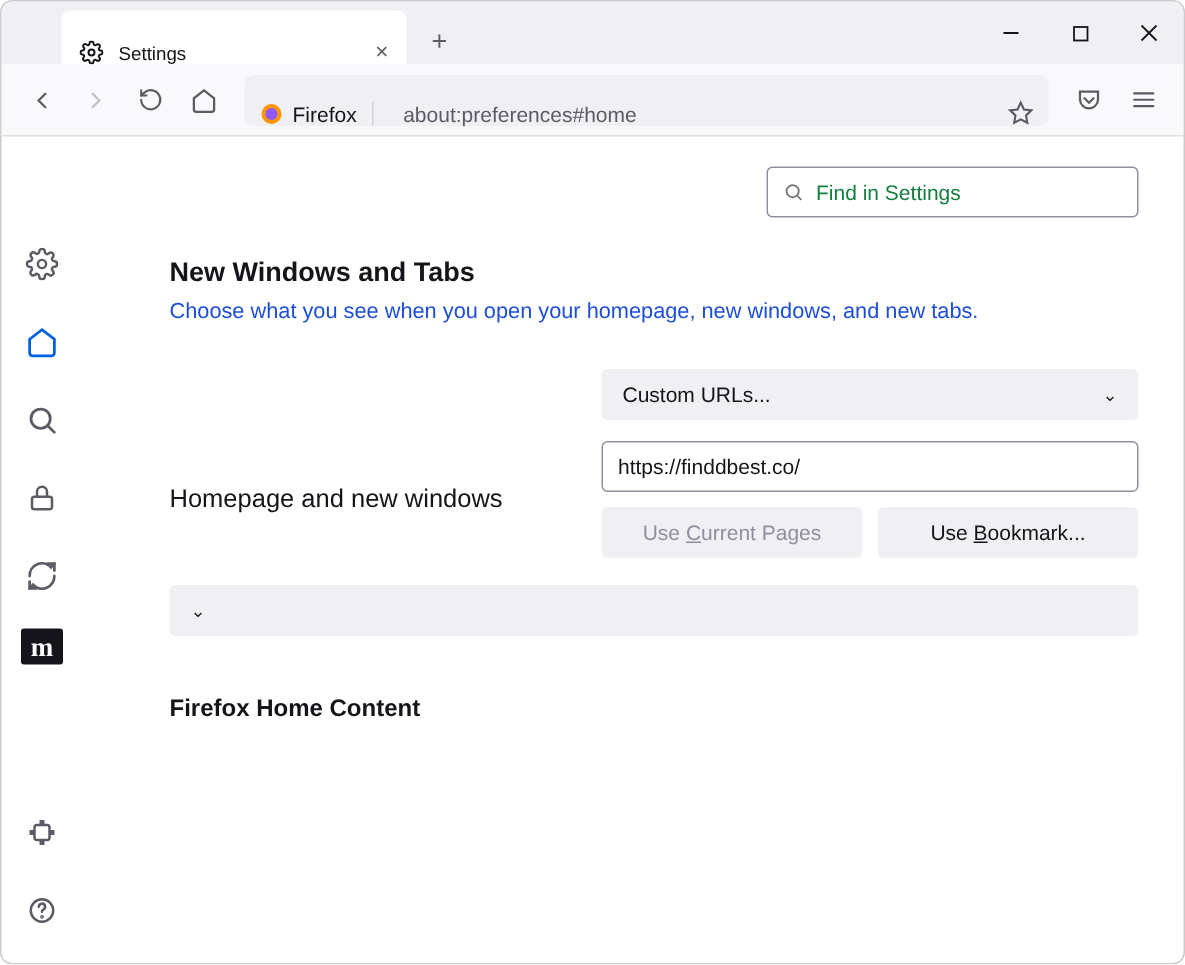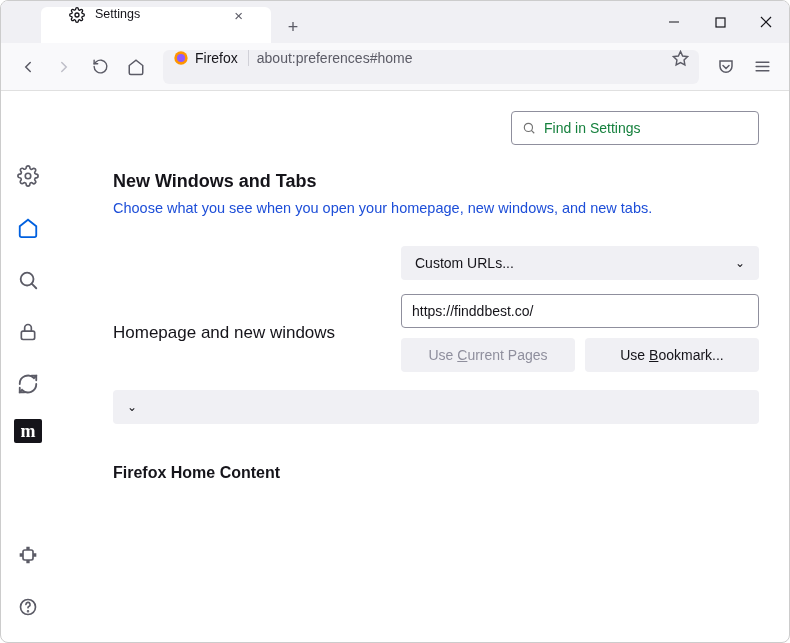--- a/index.html
+++ b/index.html
@@ -1,31 +1,31 @@
 <!DOCTYPE html>
 <html><head>
   <meta charset="utf-8">
   <style>
     * { box-sizing: border-box; margin: 0; padding: 0; font-family: "Segoe UI", Arial, sans-serif; }
     body { width: 790px; height: 643px; background: #fff; overflow: hidden; position: relative; }
     
     .window { width: 100%; height: 100%; border: 1px solid #ccc; border-radius: 8px; overflow: hidden; display: flex; flex-direction: column; }
     
     .tabbar { height: 42px; background: #f0f0f4; display: flex; align-items: flex-end; padding-left: 40px; }
-    .tab { height: 36px; background: #fff; border-radius: 6px 6px 0 0; display: flex; align-items: flex-start; padding: 0 28px; min-width: 230px; gap: 10px; font-size: 12.5px; color: #15141a; }
+    .tab { height: 36px; background: #fff; border-radius: 6px 6px 0 0; display: flex; align-items: flex-end; padding: 0 12px; min-width: 230px; gap: 10px; font-size: 12.5px; color: #15141a; }
     .tab .gear { width: 16px; height: 16px; display:flex; align-items:center; }
     .tab .close { margin-left: auto; font-size: 15px; color: #5b5b66; cursor: pointer; }
     .newtab { width: 32px; height: 32px; display: flex; align-items: center; justify-content: center; margin-left: 6px; font-size: 18px; color: #5b5b66; cursor: pointer; }
     .winctrls { margin-left: auto; display: flex; }
     .winbtn { width: 46px; height: 42px; display: flex; align-items: center; justify-content: center; cursor: pointer; }
     
     .navbar { height: 48px; background: #f9f9fb; display: flex; align-items: center; padding: 0 10px; gap: 2px; border-bottom: 1px solid #e0e0e0; }
     .navbtn { width: 34px; height: 34px; display: flex; align-items: center; justify-content: center; border-radius: 4px; color: #5b5b66; cursor: pointer; }
     .navbtn.disabled { color: #bfbfc9; cursor: default; }
-    .urlbar { flex: 1; height: 34px; background: #f0f0f4; border-radius: 6px; display: flex; align-items: flex-start; padding: 0 10px; margin: 0 8px; gap: 8px; }
+    .urlbar { flex: 1; height: 34px; background: #f0f0f4; border-radius: 6px; display: flex; align-items: flex-end; padding: 0 10px; margin: 0 8px; gap: 20px; }
     .url-identity { display: flex; align-items: center; gap: 6px; font-size: 14px; color: #15141a; padding-right: 10px; border-right: 1px solid #d0d0d7; }
     .url-text { font-size: 14px; color: #5b5b66; flex: 1; }
     .urlbar .star { color: #5b5b66; }
     
     .content { flex: 1; display: flex; overflow: hidden; }
     .sidebar { width: 54px; padding-top: 68px; display: flex; flex-direction: column; align-items: center; gap: 18px; }
     .side-icon { width: 34px; height: 34px; display: flex; align-items: center; justify-content: center; border-radius: 4px; cursor: pointer; color: #5b5b66; font-size: 20px; }
     .side-icon.active { color: #0060df; }
     .side-icon.m-icon { background: #15141a; color: #fff; font-weight: bold; font-family: Georgia, serif; font-size: 18px; width: 28px; height: 24px; border-radius: 2px; }
     .sidebar-bottom { margin-top: auto; padding-bottom: 18px; display: flex; flex-direction: column; align-items: center; gap: 18px; }

